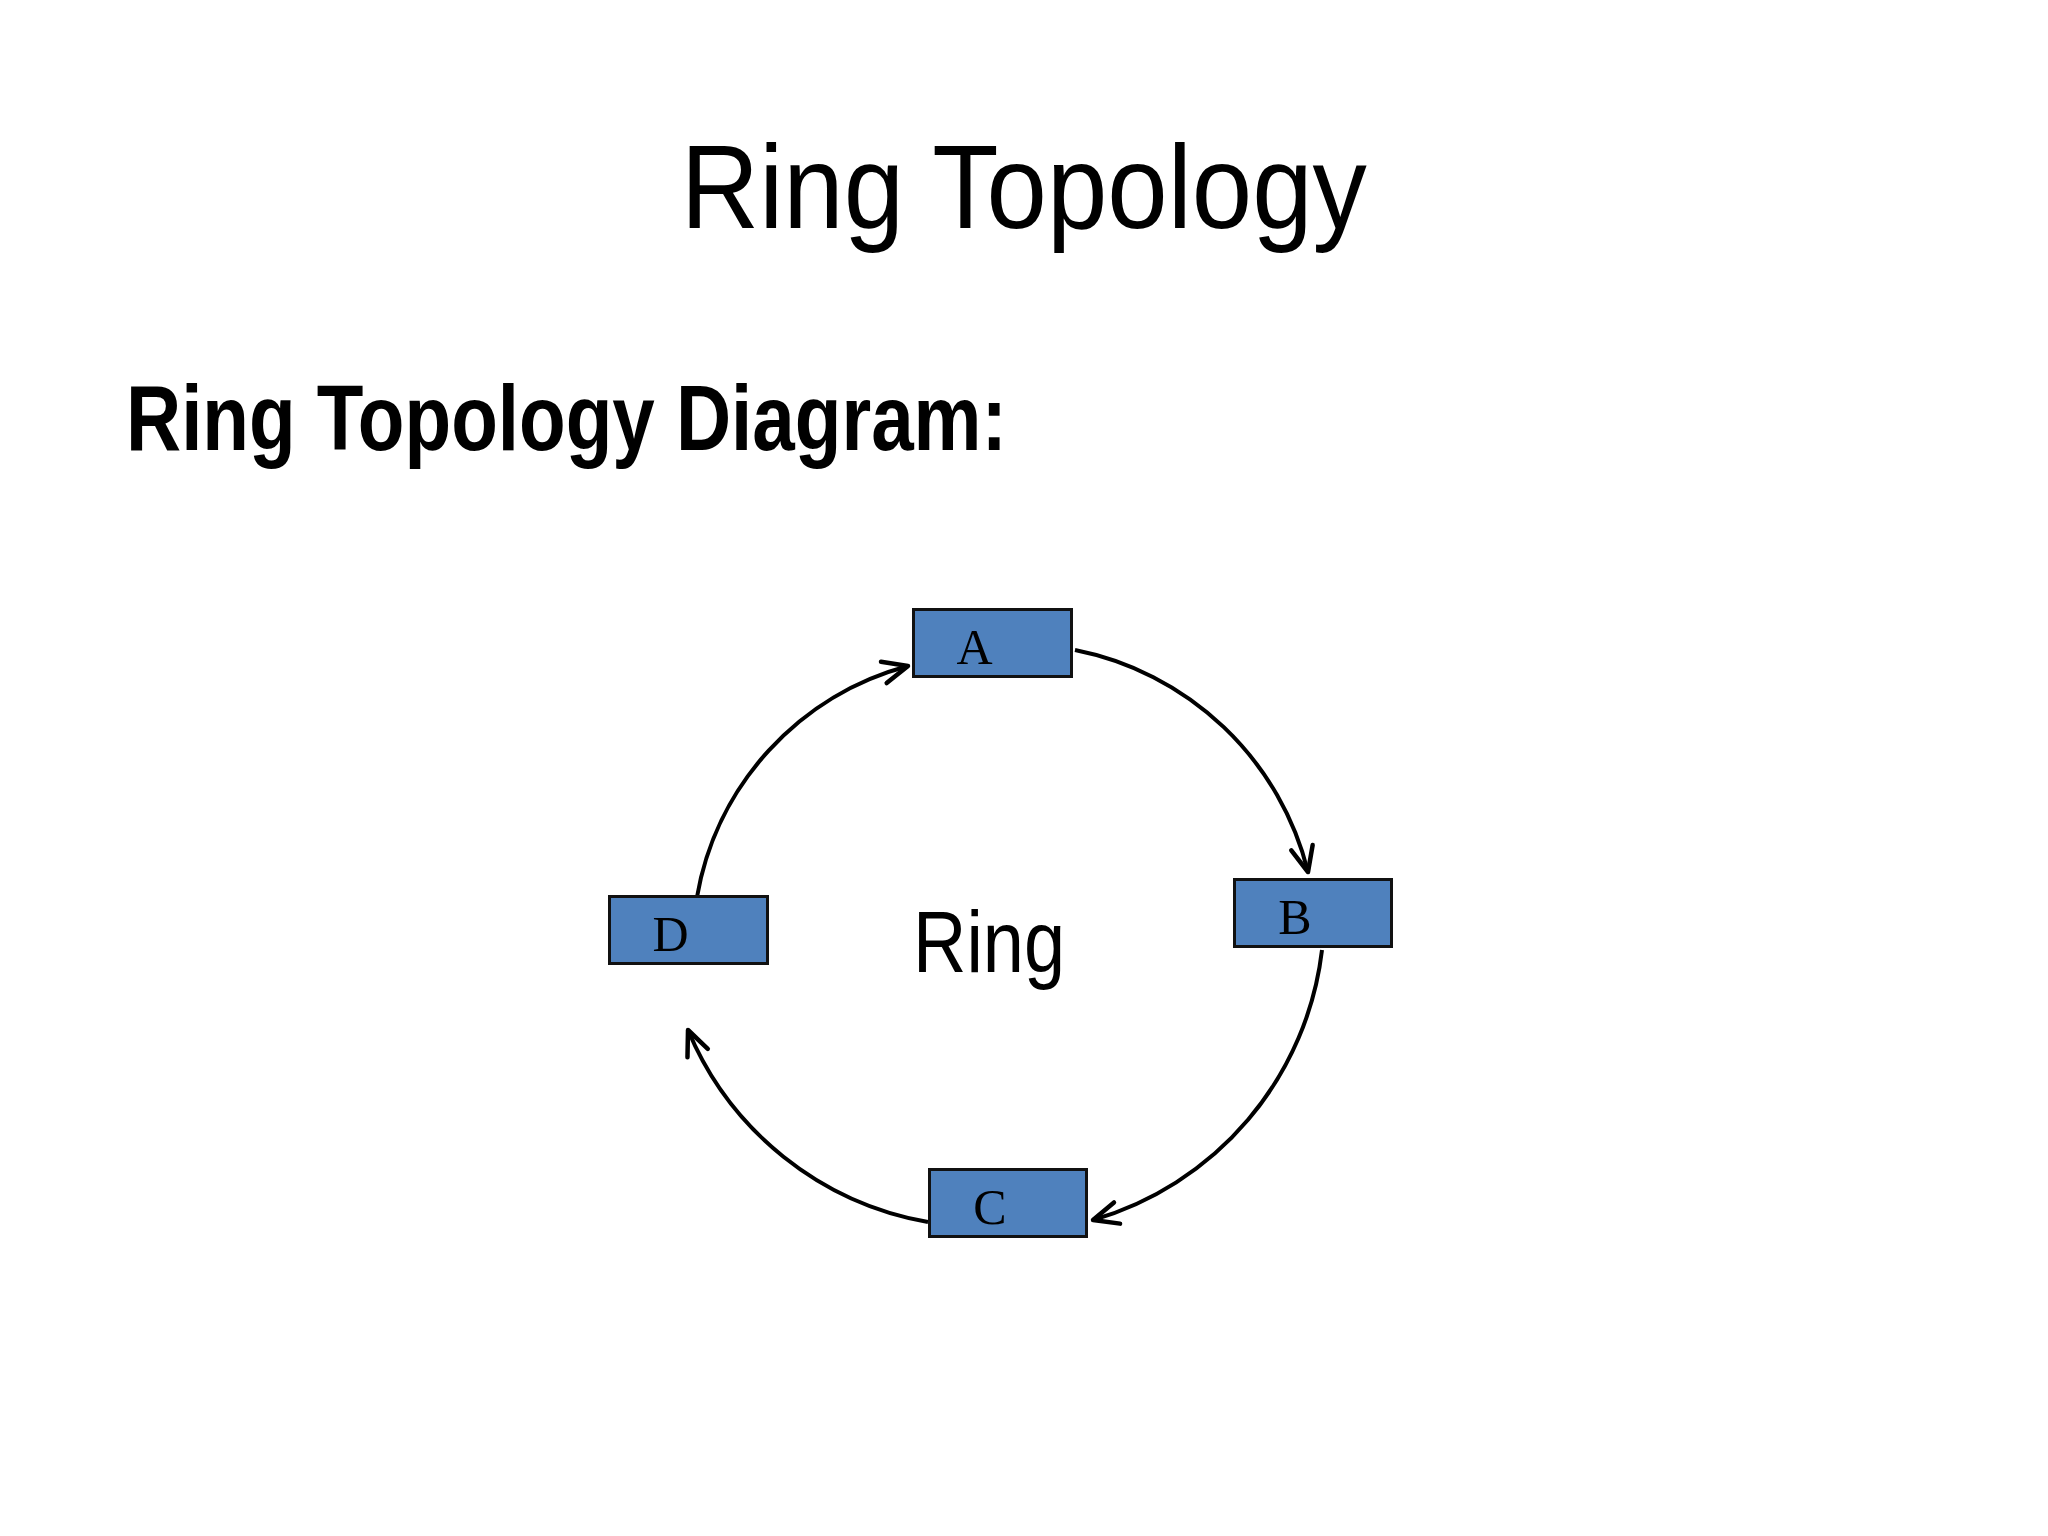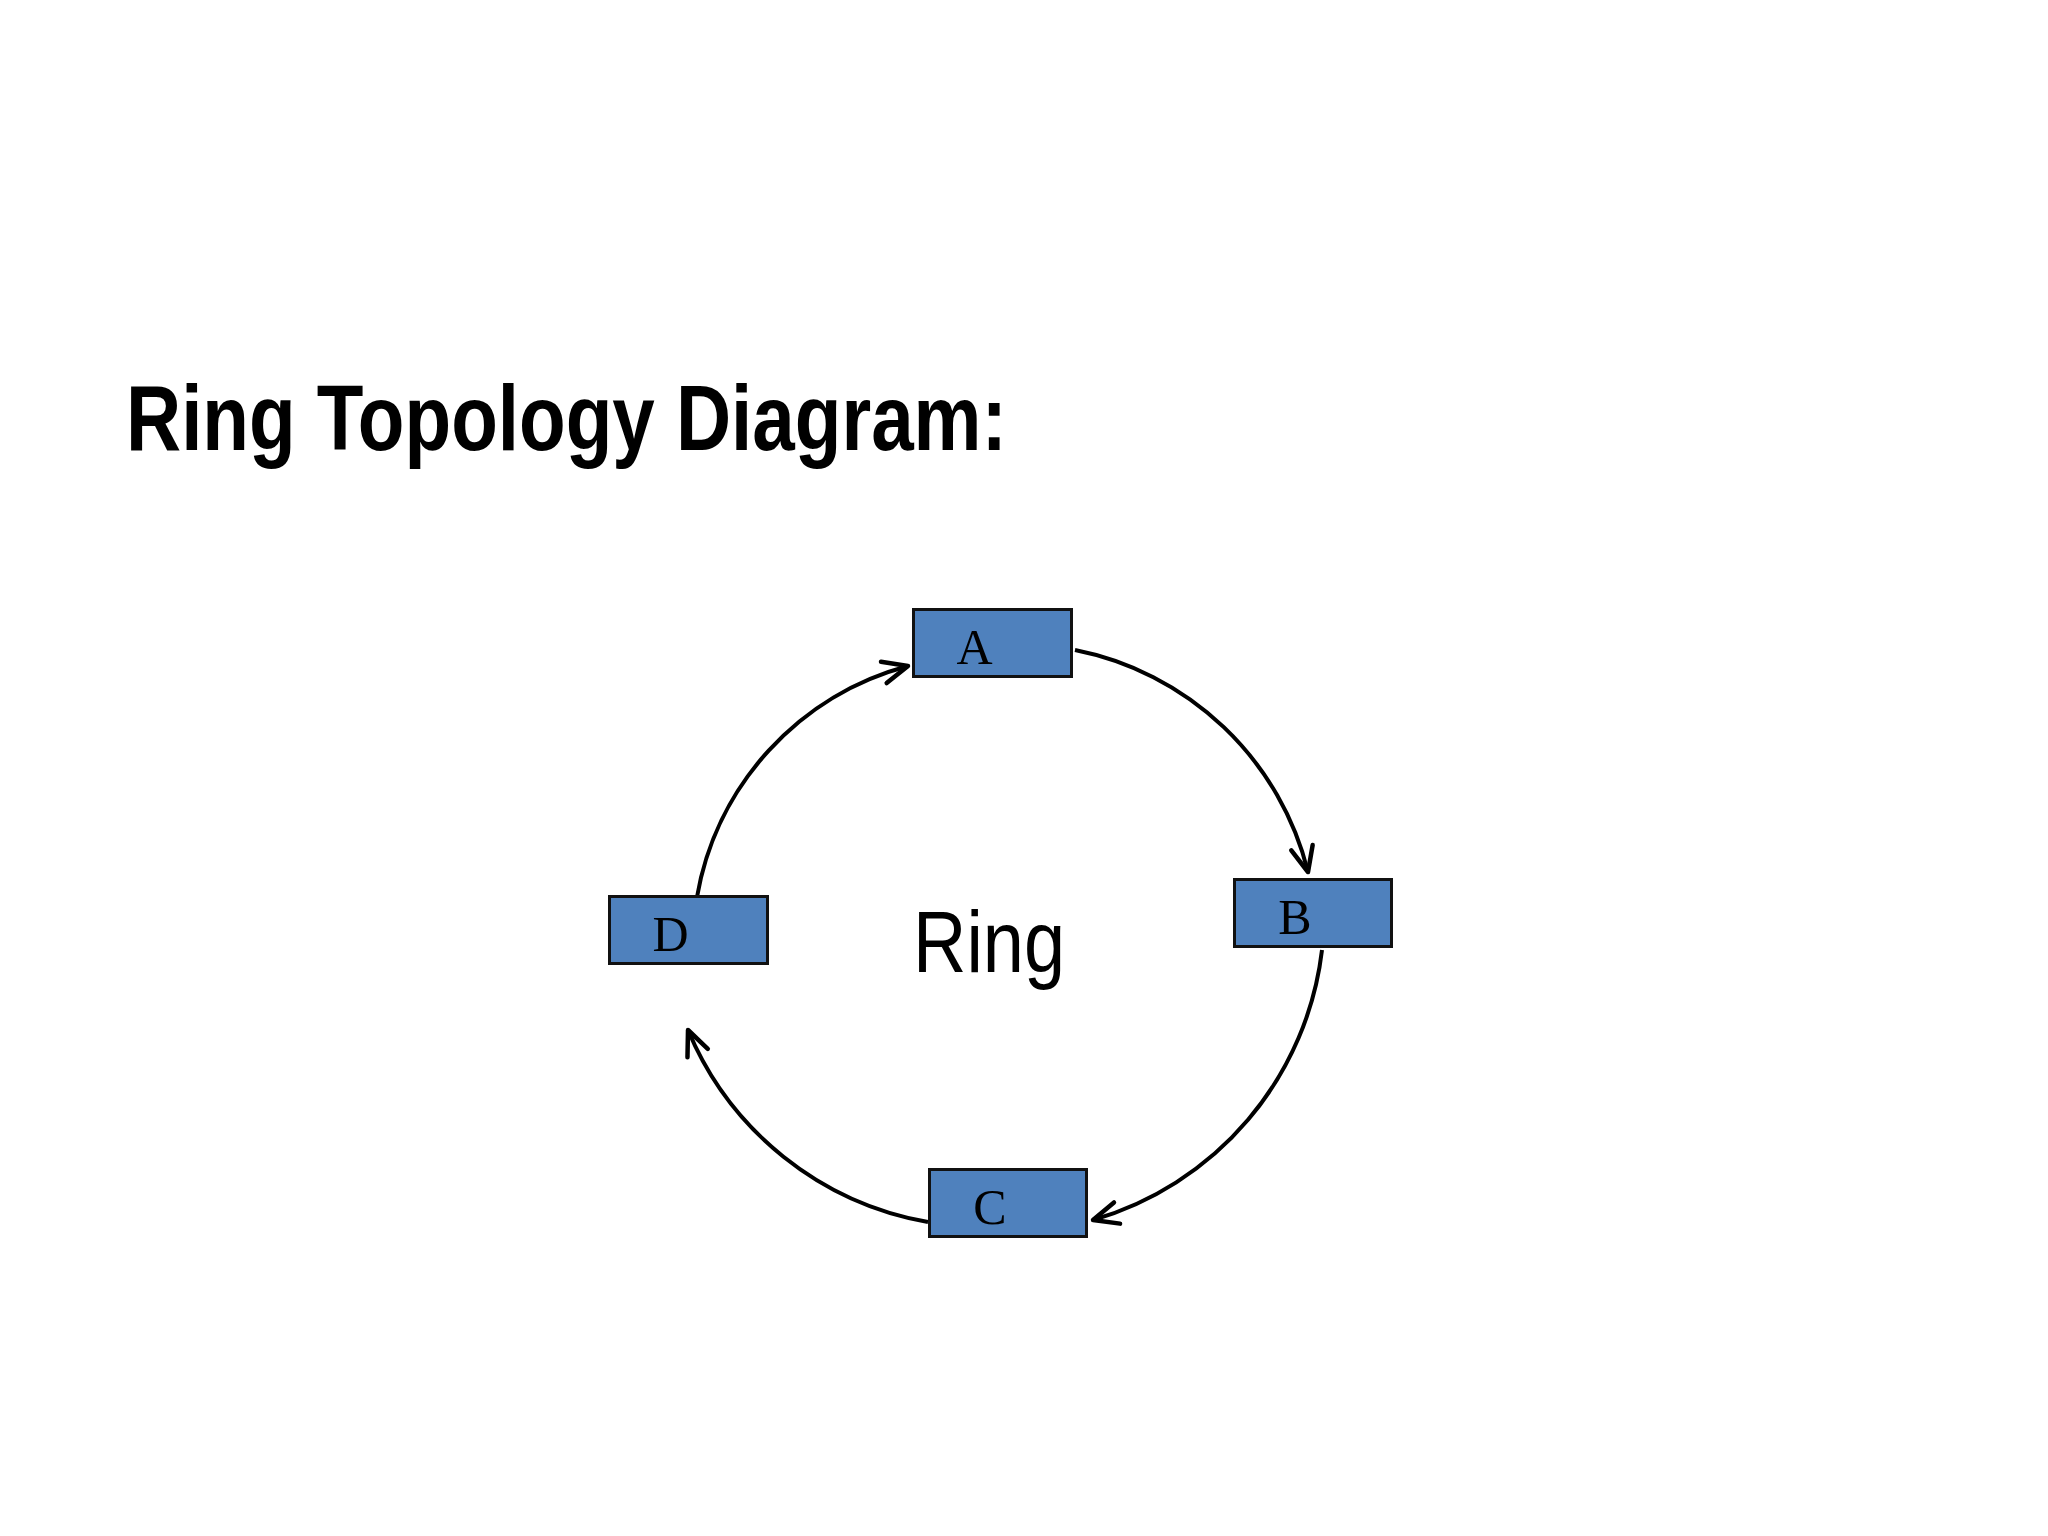--- a/index.html
+++ b/index.html
@@ -99,20 +99,23 @@
     transform: scaleX(0.85);
     transform-origin: left top;
     color: var(--text, #000000);
   }
 </style>
 </head>
 <body>
 
 <div class="slide">
 
+  <div class="title-wrap">
+    <span class="slide-title">Ring Topology</span>
+  </div>
 
   <div class="section-heading">Ring Topology Diagram:</div>
 
   <svg class="connectors" viewBox="0 0 2048 1536">
     <defs>
       <marker id="arrow" viewBox="0 0 34 30" refX="29" refY="15" markerWidth="34" markerHeight="30" orient="auto" markerUnits="userSpaceOnUse">
         <path class="arrowhead-path" d="M4,4 L29,15 L4,26"></path>
       </marker>
     </defs>
     <path class="connector" marker-end="url(#arrow)" d="M 1075 650 A 300 300 0 0 1 1308 872"></path>

